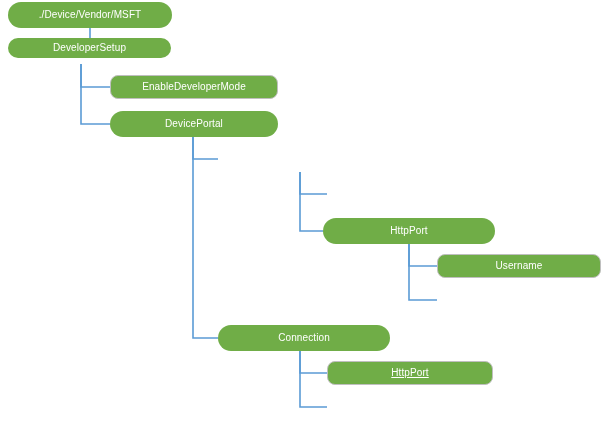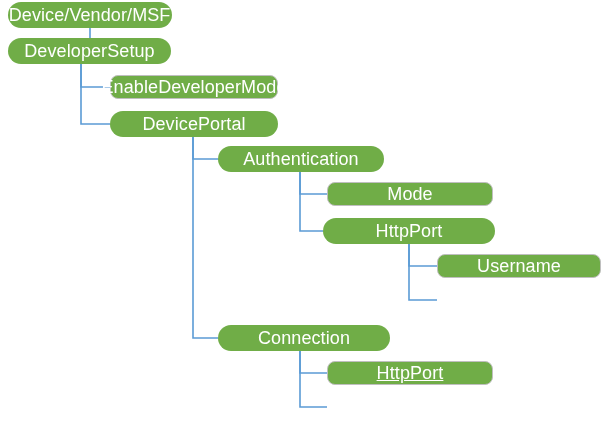--- a/index.html
+++ b/index.html
@@ -26,21 +26,21 @@
     height: 428px;
     pointer-events: none;
   }
   .node {
     position: absolute;
     box-sizing: border-box;
     display: flex;
     align-items: center;
     justify-content: center;
     color: #ffffff;
-    font-size: 18px;
+    font-size: 10px;
     line-height: 1;
     letter-spacing: 0.1px;
     white-space: nowrap;
     user-select: none;
   }
   .node.pill {
     border-radius: 999px;
     border: 1px solid transparent;
   }
   .node.rect {
@@ -67,34 +67,28 @@
       <path d="M 300 172 L 300 194 L 327 194" fill="none" stroke="#5B9BD5" stroke-width="1.6" stroke-linecap="butt" stroke-linejoin="miter"></path>
       <path d="M 300 172 L 300 231 L 323 231" fill="none" stroke="#5B9BD5" stroke-width="1.6" stroke-linecap="butt" stroke-linejoin="miter"></path>
       <path d="M 409 244 L 409 266 L 437 266" fill="none" stroke="#5B9BD5" stroke-width="1.6" stroke-linecap="butt" stroke-linejoin="miter"></path>
       <path d="M 409 244 L 409 300 L 437 300" fill="none" stroke="#5B9BD5" stroke-width="1.6" stroke-linecap="butt" stroke-linejoin="miter"></path>
       <path d="M 300 351 L 300 373 L 327 373" fill="none" stroke="#5B9BD5" stroke-width="1.6" stroke-linecap="butt" stroke-linejoin="miter"></path>
       <path d="M 300 351 L 300 407 L 327 407" fill="none" stroke="#5B9BD5" stroke-width="1.6" stroke-linecap="butt" stroke-linejoin="miter"></path>
     </svg>
 <div class="node pill" style="left: 8px; top: 2px; width: 164px; height: 26px; background: rgb(112, 173, 71); color: rgb(255, 255, 255);">
       <span class="node-label">./Device/Vendor/MSFT</span>
     </div>
-    <div class="node pill" style="left: 8px; top: 38px; width: 163px; height: 26px; background: rgb(112, 173, 71); color: rgb(255, 255, 255);">
+    <div class="node pill" style="left: 8px; top: 38px; width: 163px; height: 20px; background: rgb(112, 173, 71); color: rgb(255, 255, 255);">
       <span class="node-label">DeveloperSetup</span>
     </div>
     <div class="node rect" style="left: 110px; top: 75px; width: 168px; height: 24px; background: rgb(112, 173, 71); color: rgb(255, 255, 255); border-color: rgb(191, 191, 191);">
       <span class="node-label">EnableDeveloperMode</span>
     </div>
     <div class="node pill" style="left: 110px; top: 111px; width: 168px; height: 26px; background: rgb(112, 173, 71); color: rgb(255, 255, 255); justify-content: center;">
       <span class="node-label">DevicePortal</span>
-    </div>
-    <div class="node pill" style="left: 218px; top: 146px; width: 166px; height: 26px; background: rgb(112, 173, 71); color: rgb(255, 255, 255);">
-      <span class="node-label">Authentication</span>
-    </div>
-    <div class="node rect" style="left: 327px; top: 182px; width: 166px; height: 24px; background: rgb(112, 173, 71); color: rgb(255, 255, 255); border-color: rgb(191, 191, 191);">
-      <span class="node-label">Mode</span>
     </div>
     <div class="node pill" style="left: 323px; top: 218px; width: 172px; height: 26px; background: rgb(112, 173, 71); color: rgb(255, 255, 255);">
       <span class="node-label">HttpPort</span>
     </div>
     <div class="node rect" style="left: 437px; top: 254px; width: 164px; height: 24px; background: rgb(112, 173, 71); color: rgb(255, 255, 255); border-color: rgb(191, 191, 191);">
       <span class="node-label">Username</span>
     </div>
     <div class="node pill" style="left: 218px; top: 325px; width: 172px; height: 26px; background: rgb(112, 173, 71); color: rgb(255, 255, 255);">
       <span class="node-label">Connection</span>
     </div>

